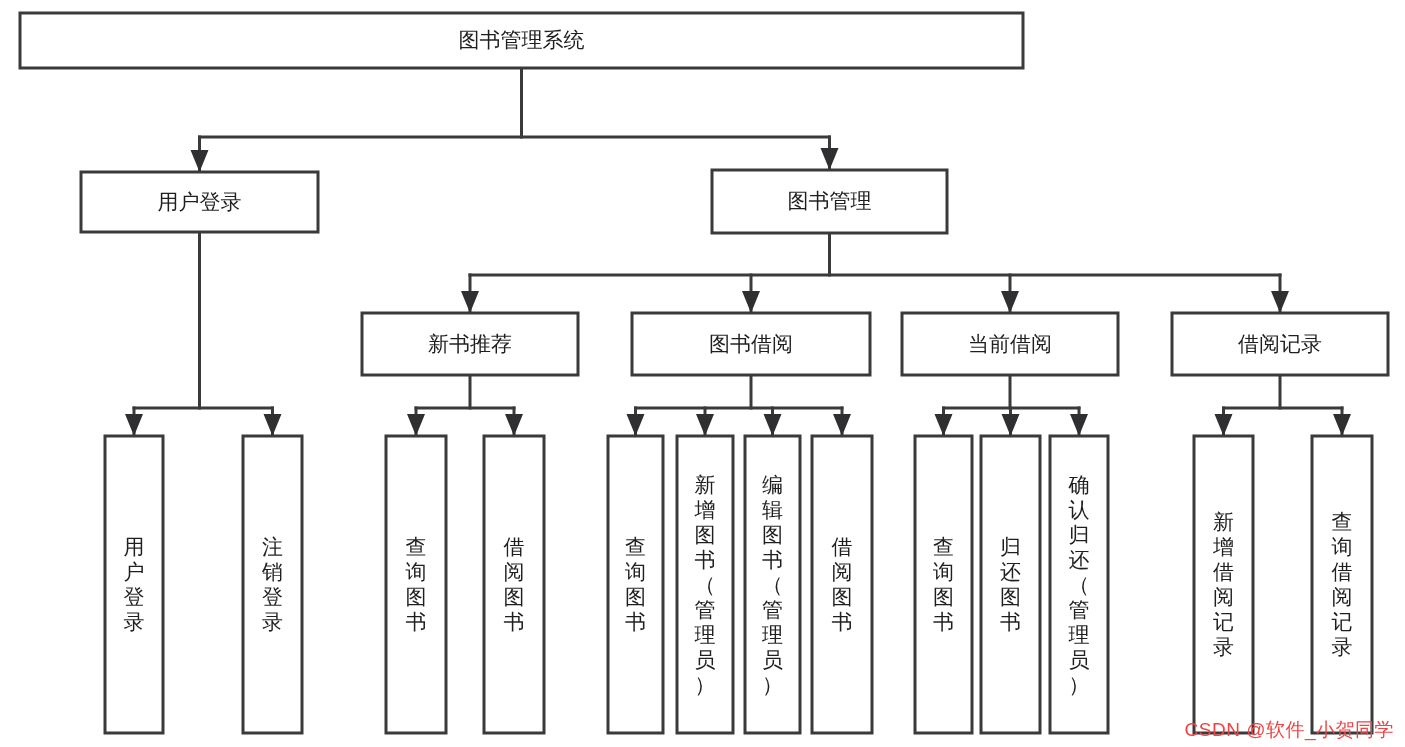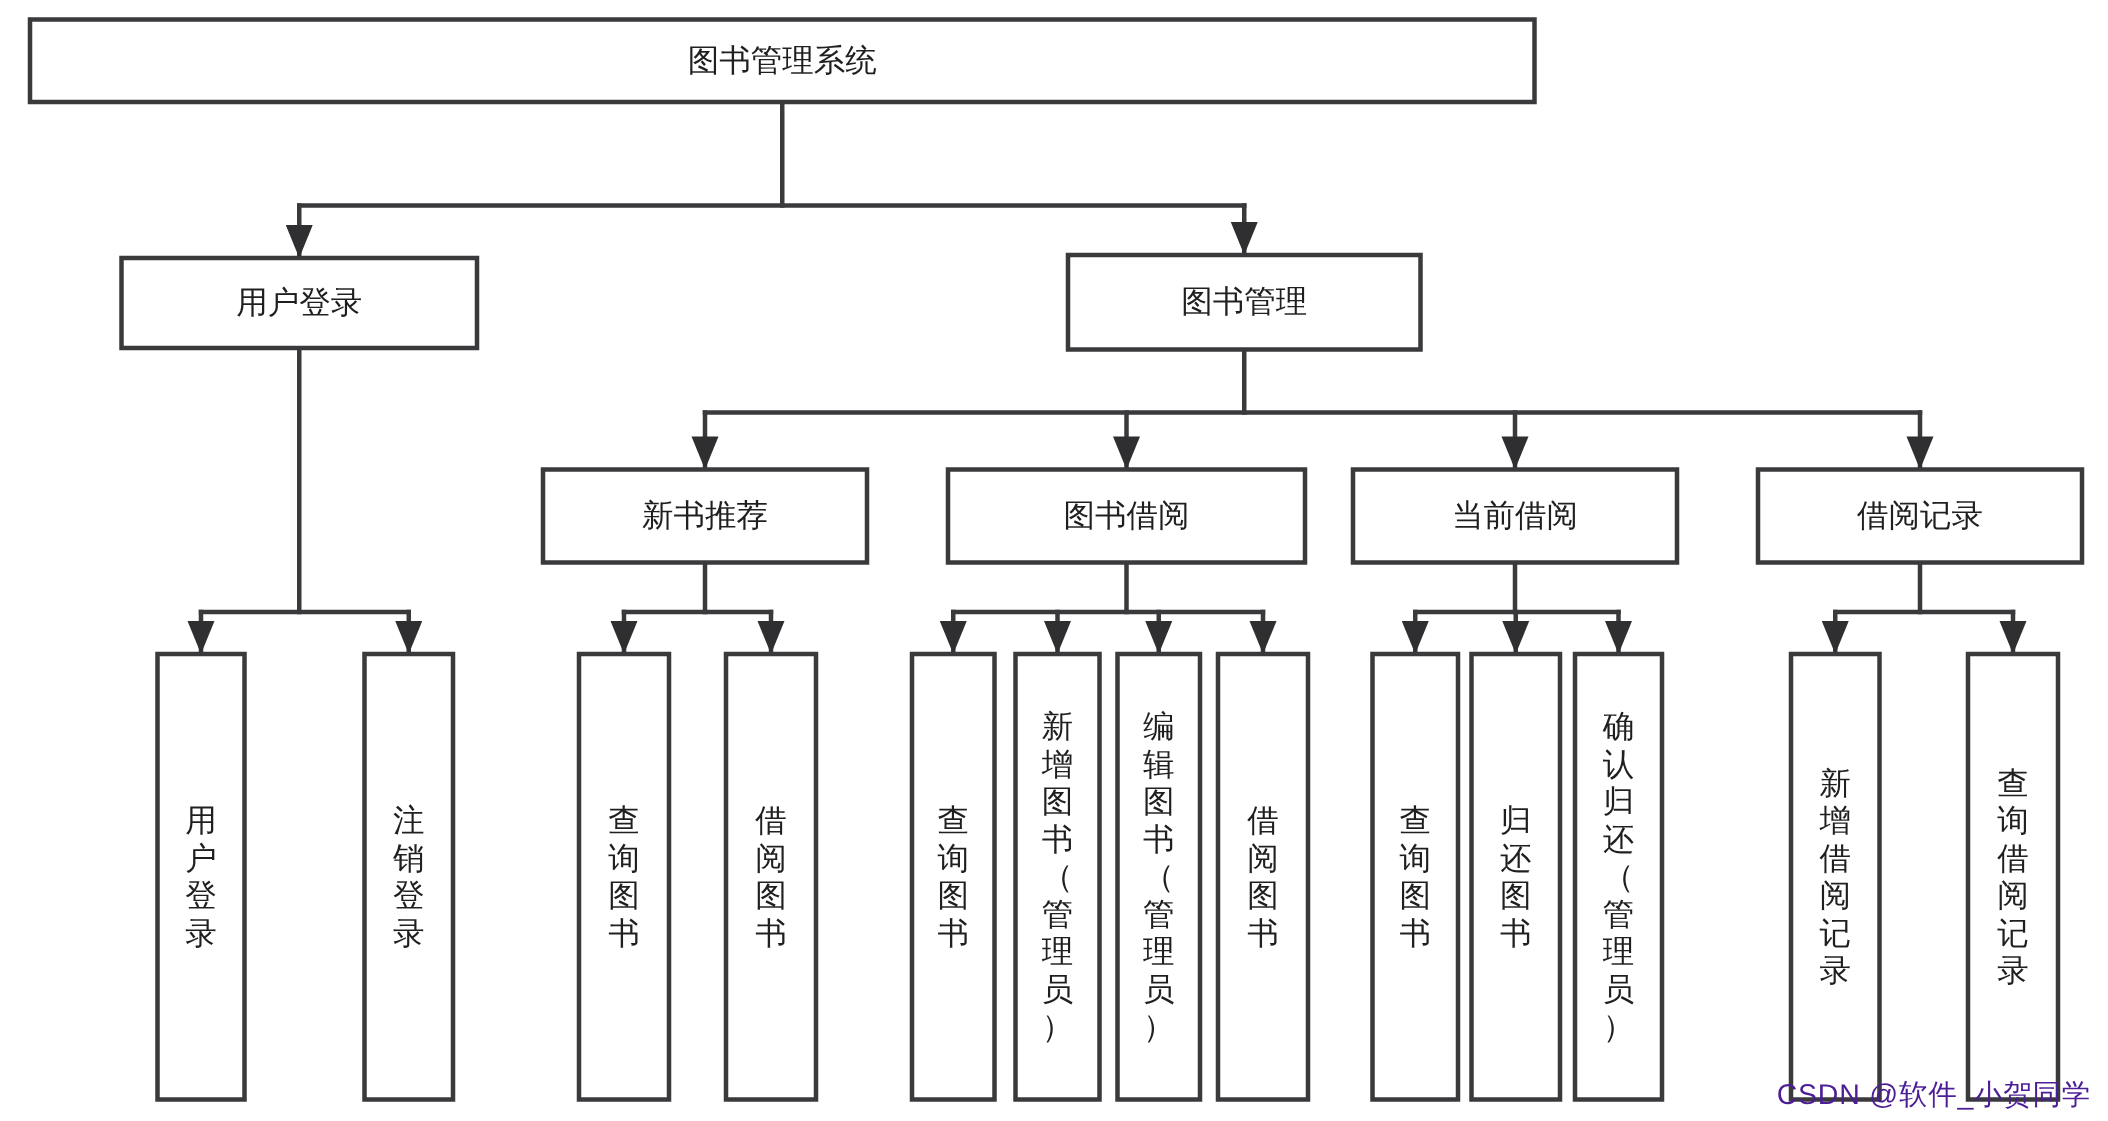--- a/index.html
+++ b/index.html
@@ -53,21 +53,21 @@
     font-size: 21px;
     fill: #1f1f1f;
     text-anchor: middle;
   }
   .watermark-text {
     position: absolute;
     right: 8px;
     bottom: 4px;
     font-family: "Liberation Sans", "DejaVu Sans", sans-serif;
     font-size: 19px;
-    color: #4c1d95;
+    color: #ef4444;
     white-space: nowrap;
     letter-spacing: 0.5px;
   }
 </style>
 </head>
 <body>
 
 <div id="diagram-root">
   <svg class="canvas" viewBox="0 0 1405 747">
     <g id="connectors-layer">

